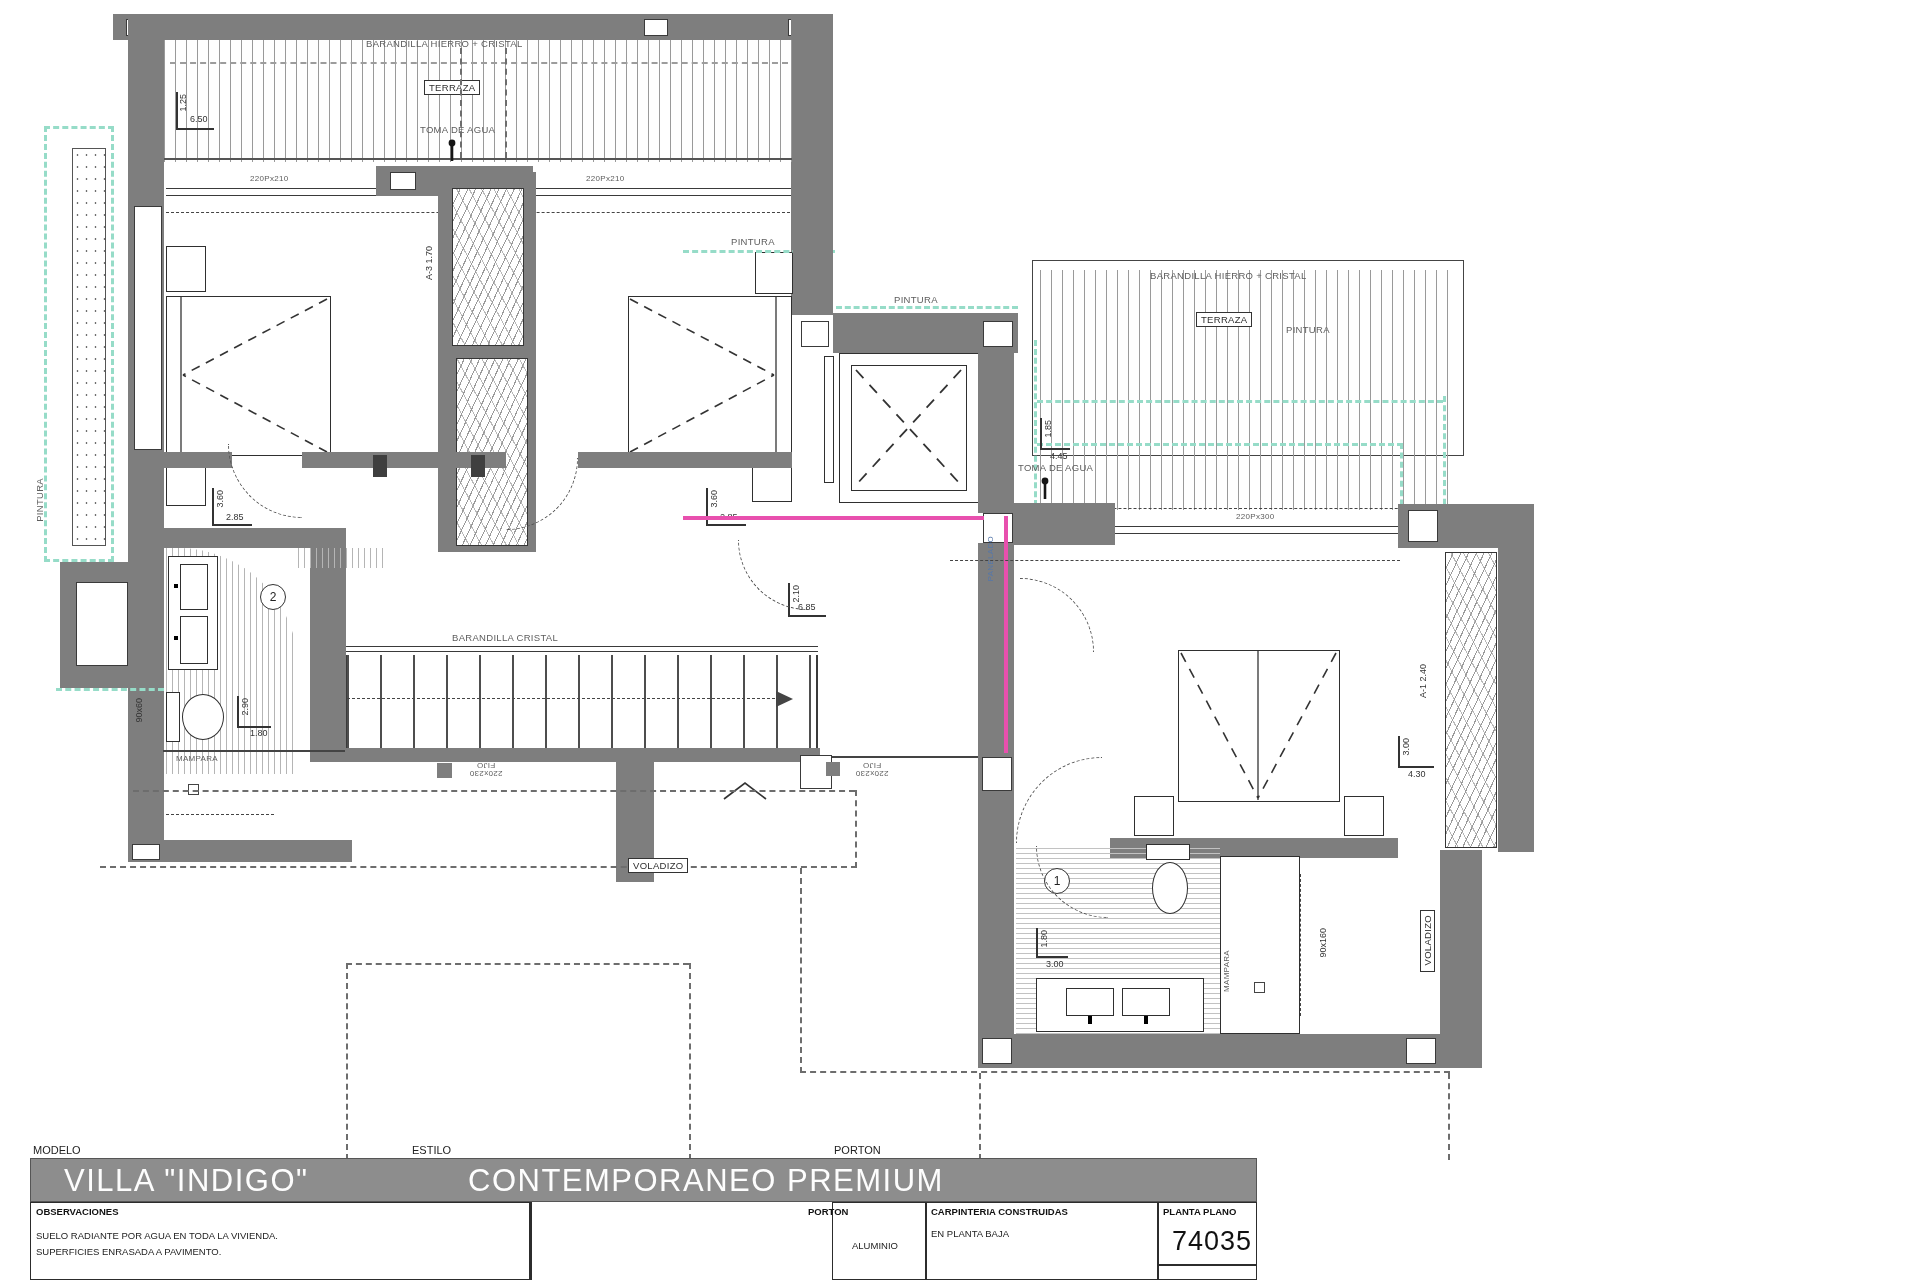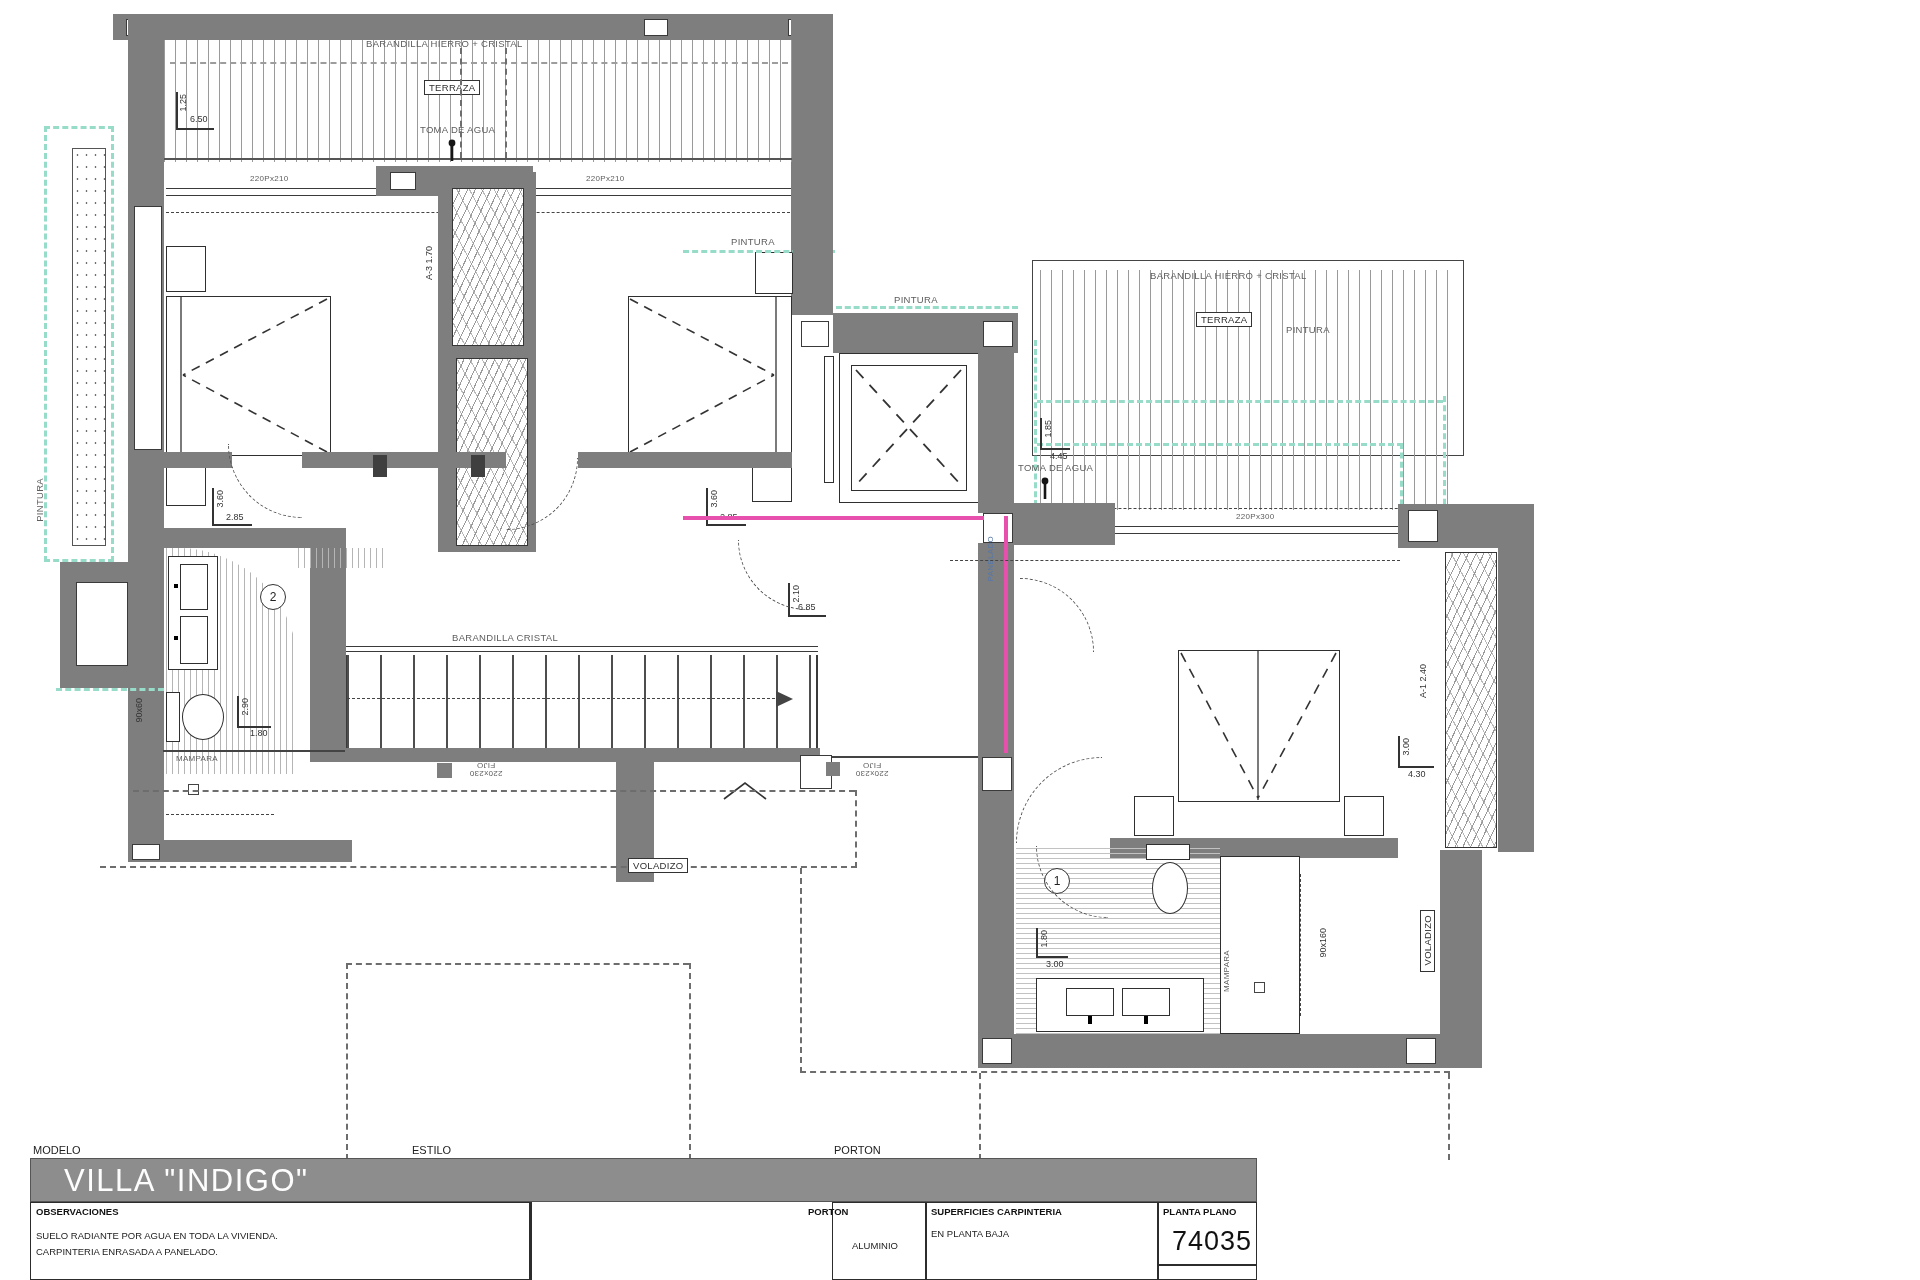--- a/index.html
+++ b/index.html
@@ -298,33 +298,34 @@
   <div class="a tealBox" style="left:44px;top:126px;width:70px;height:436px"></div>
   <div class="a stipple" style="left:72px;top:148px;width:34px;height:398px"></div>
   <span class="a lbl vlbl" style="left:34px;top:478px">PINTURA</span>
   <div class="a post" style="left:134px;top:206px;width:28px;height:244px"></div>
 
   <span class="a tbLbl" style="left:33px;top:1144px">MODELO</span>
   <span class="a tbLbl" style="left:412px;top:1144px">ESTILO</span>
   <span class="a tbLbl" style="left:834px;top:1144px">PORTON</span>
   <div class="a banner" style="left:30px;top:1158px;width:1227px;height:44px"></div>
   <span class="a bannerTxt" style="left:64px;top:1163px">VILLA "INDIGO"</span>
+  <span class="a bannerTxt" style="left:468px;top:1163px">CONTEMPORANEO  PREMIUM</span>
 
   <div class="a tbBox" style="left:30px;top:1202px;width:500px;height:78px"></div>
   <span class="a tbSmall" style="left:36px;top:1206px">OBSERVACIONES</span>
   <span class="a tbTxt" style="left:36px;top:1230px">SUELO RADIANTE POR AGUA EN TODA LA VIVIENDA.</span>
-  <span class="a tbTxt" style="left:36px;top:1246px">CARPINTERIA ENRASADA A PANELADO.</span>
+  <span class="a tbTxt" style="left:36px;top:1246px">SUPERFICIES ENRASADA A PAVIMENTO.</span>
   <div class="a" style="left:530px;top:1202px;width:2px;height:78px;background:#2c2c2c"></div>
 
   <div class="a tbBox" style="left:832px;top:1202px;width:94px;height:78px"></div>
   <span class="a tbSmall" style="left:808px;top:1206px">PORTON</span>
   <span class="a tbTxt" style="left:852px;top:1240px">ALUMINIO</span>
 
   <div class="a tbBox" style="left:926px;top:1202px;width:232px;height:78px"></div>
-  <span class="a tbSmall" style="left:931px;top:1206px">SUPERFICIES CARPINTERIA</span>
+  <span class="a tbSmall" style="left:931px;top:1206px">CARPINTERIA CONSTRUIDAS</span>
   <span class="a tbTxt" style="left:931px;top:1228px">EN PLANTA BAJA</span>
 
   <div class="a tbBox" style="left:1158px;top:1202px;width:99px;height:78px"></div>
   <span class="a tbSmall" style="left:1163px;top:1206px">PLANTA PLANO</span>
   <span class="a numBig" style="left:1172px;top:1226px">74035</span>
   <div class="a" style="left:1158px;top:1264px;width:99px;height:2px;background:#2c2c2c"></div>
 
 </div>
 
 </body></html>

